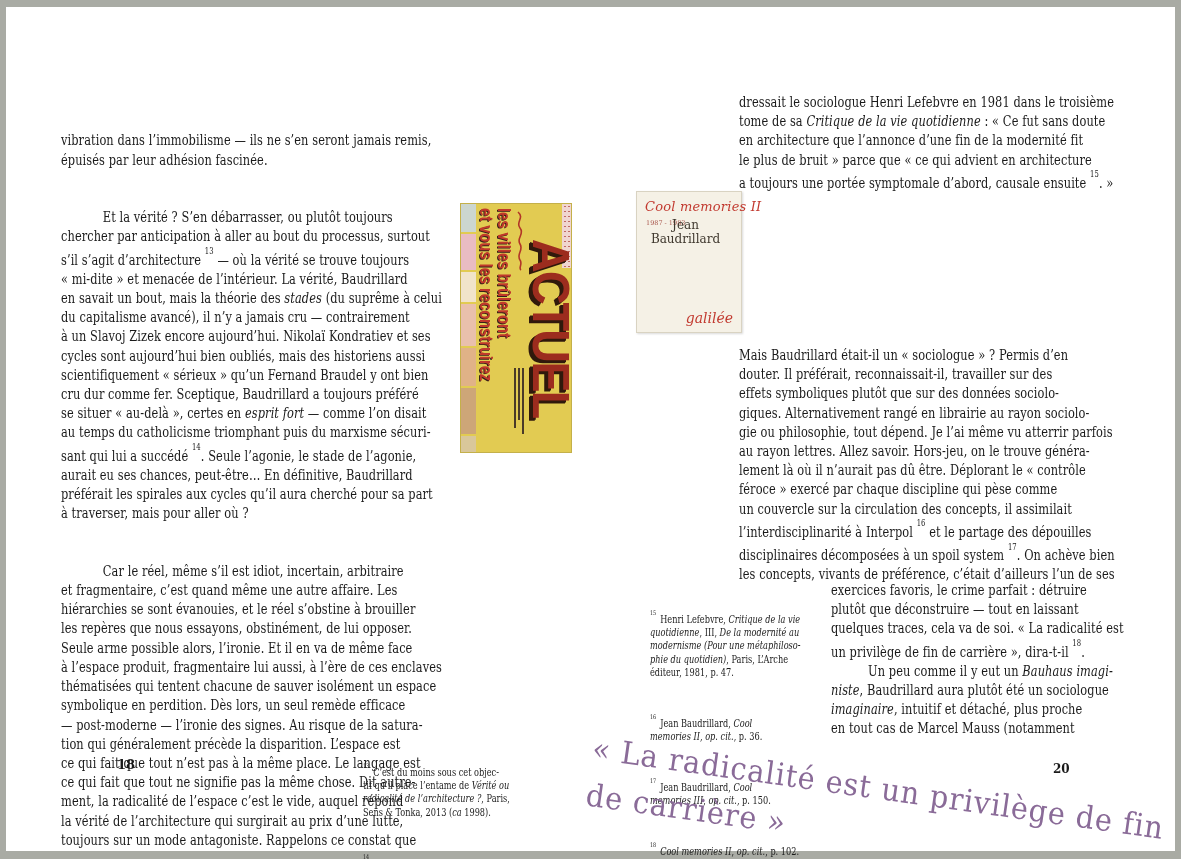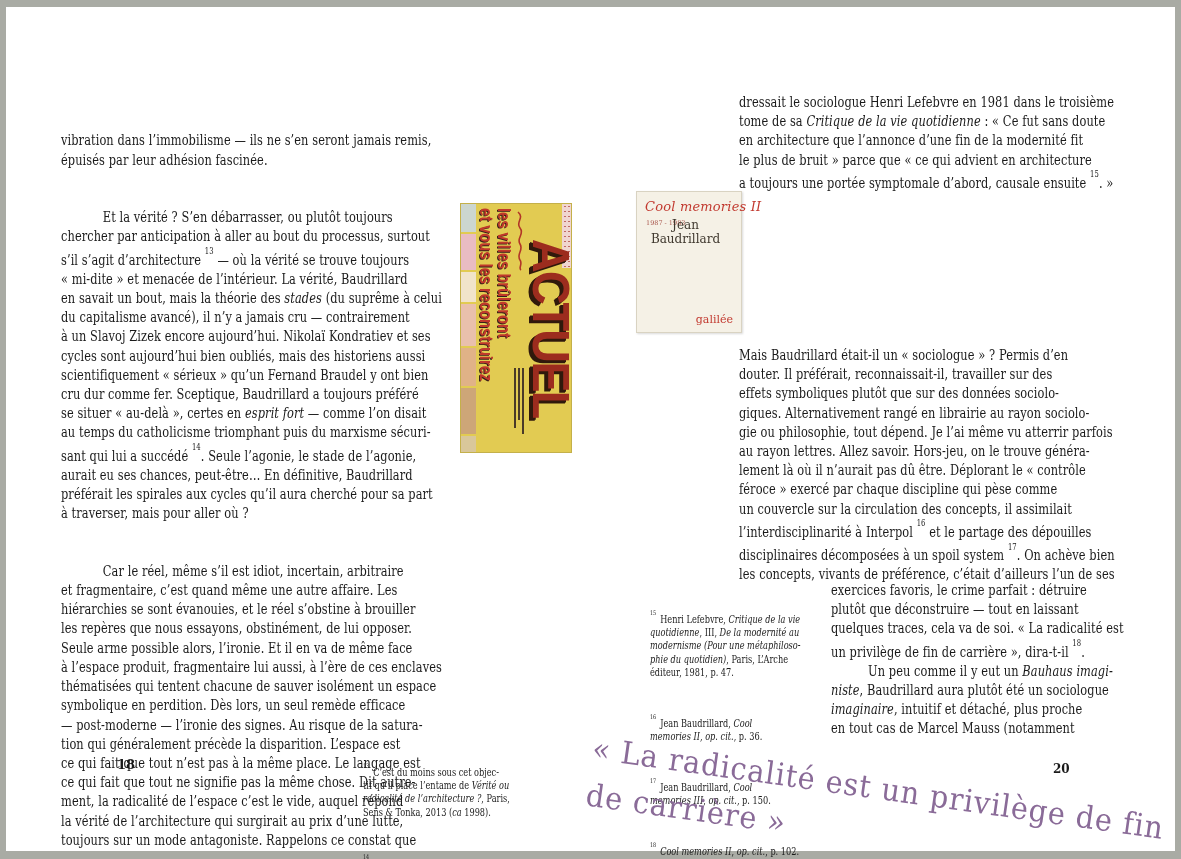--- a/index.html
+++ b/index.html
@@ -55,21 +55,21 @@
   .mag-speckle{position:absolute;top:0;left:0;width:64px;height:9px;background-color:#f0d6d0;
                background-image:radial-gradient(#c06a62 1px, transparent 1px);background-size:5px 4px;}
 
   
   .book{left:630px;top:184px;width:106px;height:142px;background:#f5f1e6;
         border:1px solid #d9d3c2;box-sizing:border-box;box-shadow:1px 1px 2px rgba(0,0,0,0.15);}
   .book-title{position:absolute;top:7px;left:8px;font-style:italic;font-size:13px;
               color:#c23a30;white-space:nowrap;letter-spacing:0.2px;}
   .book-years{position:absolute;top:27px;left:9px;font-size:6.5px;color:#a8564c;}
   .book-author{position:absolute;top:26px;right:7px;font-size:12px;color:#3f382e;text-align:center;}
-  .book-pub{position:absolute;bottom:6px;right:8px;font-size:11px;color:#c23a30;}
+  .book-pub{position:absolute;bottom:6px;right:8px;font-style:italic;font-size:14px;color:#c23a30;}
 </style>
 </head>
 <body>
 
 <div id="screen">
   <div class="spread">
 
     <div class="abs" style="left:55px;top:86px;">
       <div class="rich body-text">
         <p>vibration dans l’immobilisme — ils ne s’en seront jamais remis,<br>épuisés par leur adhésion fascinée.</p>

